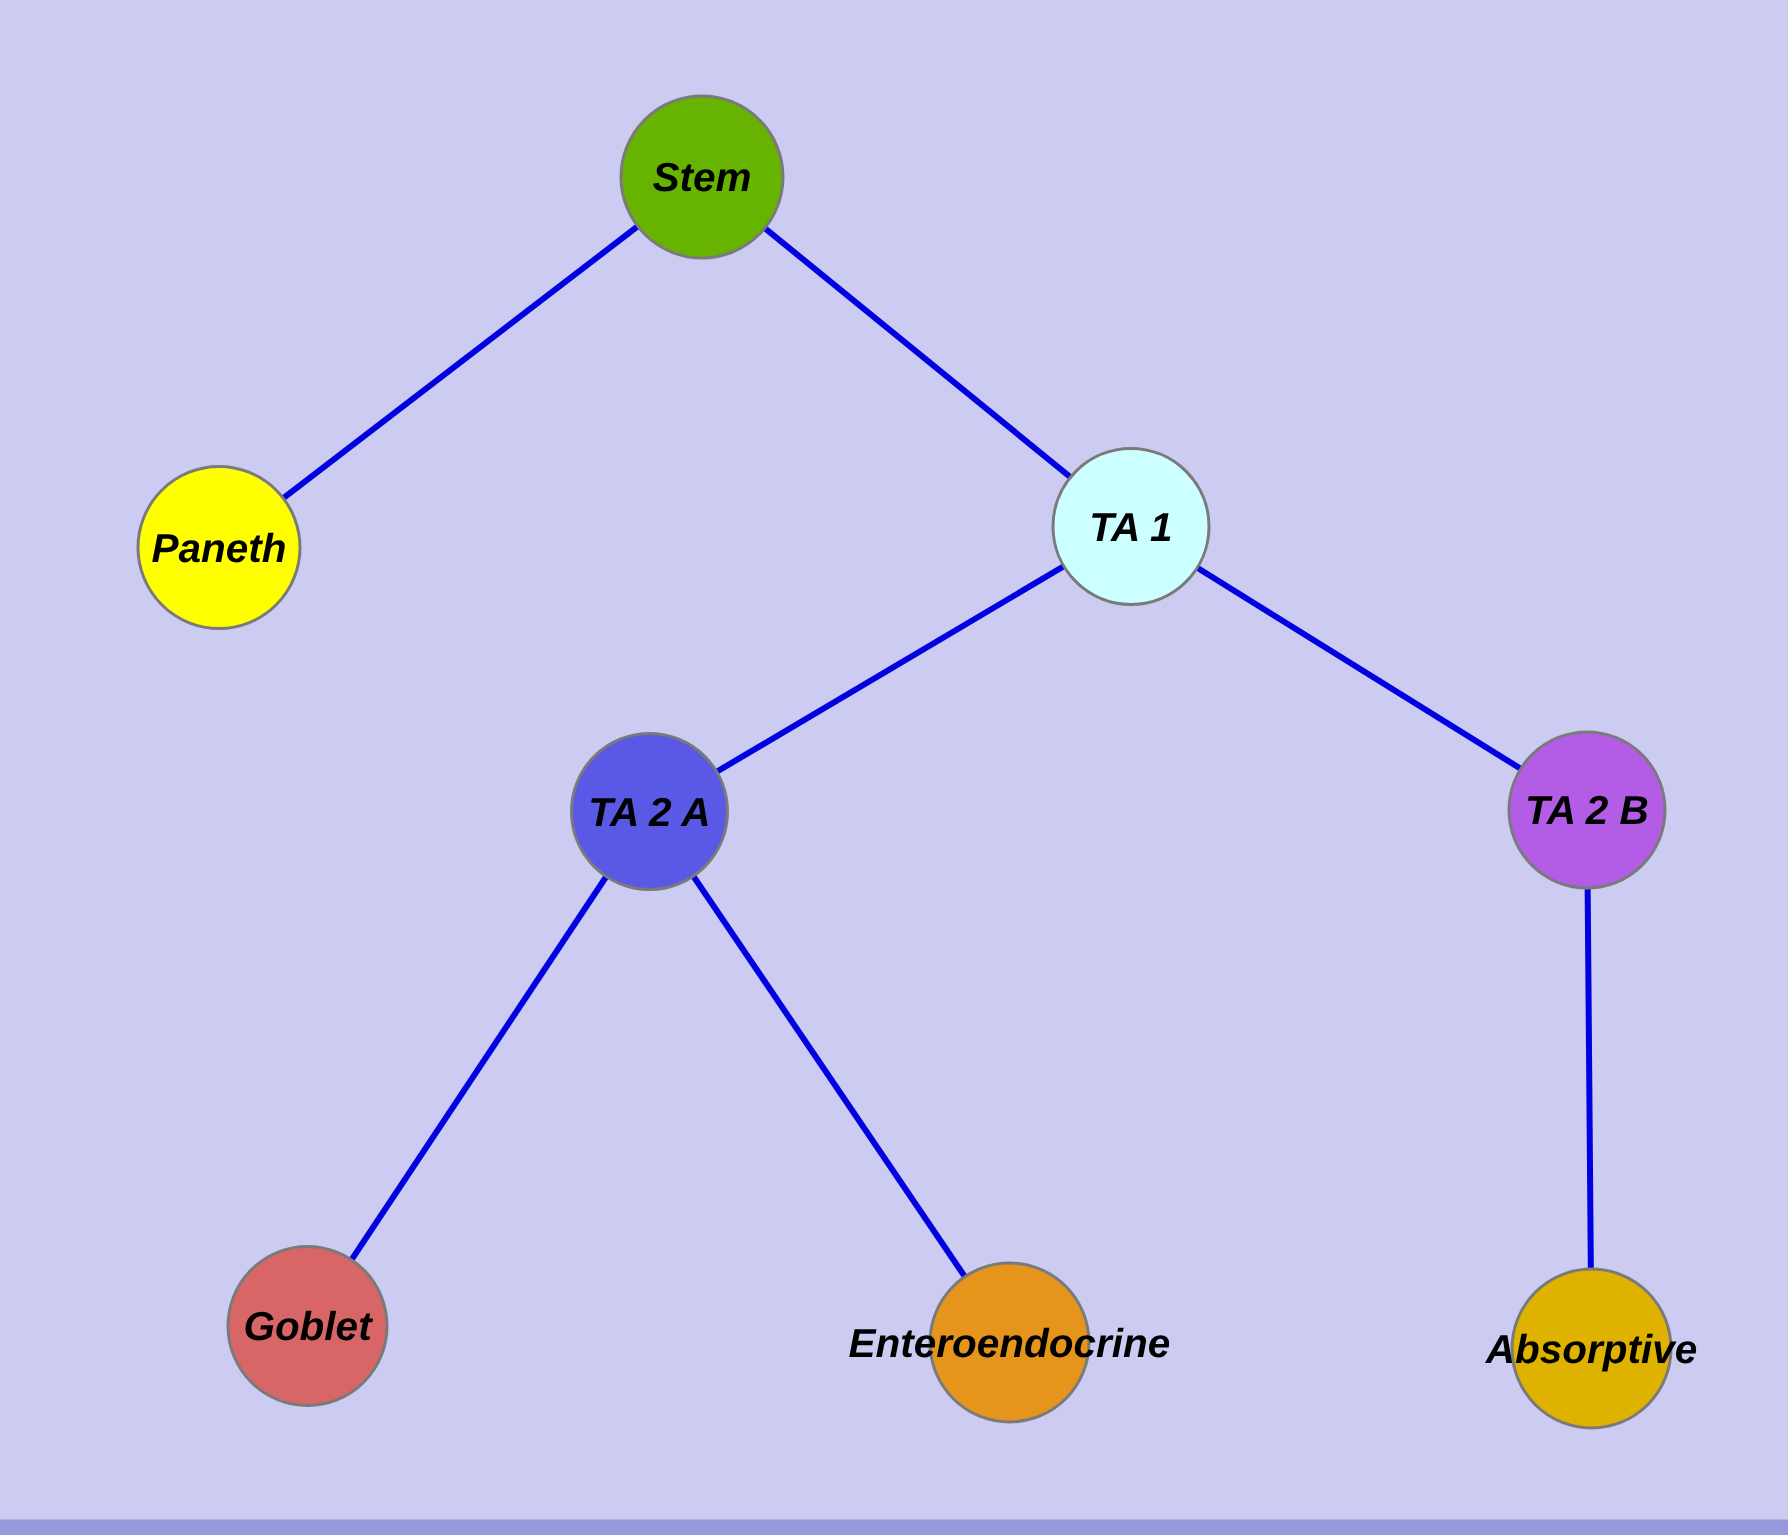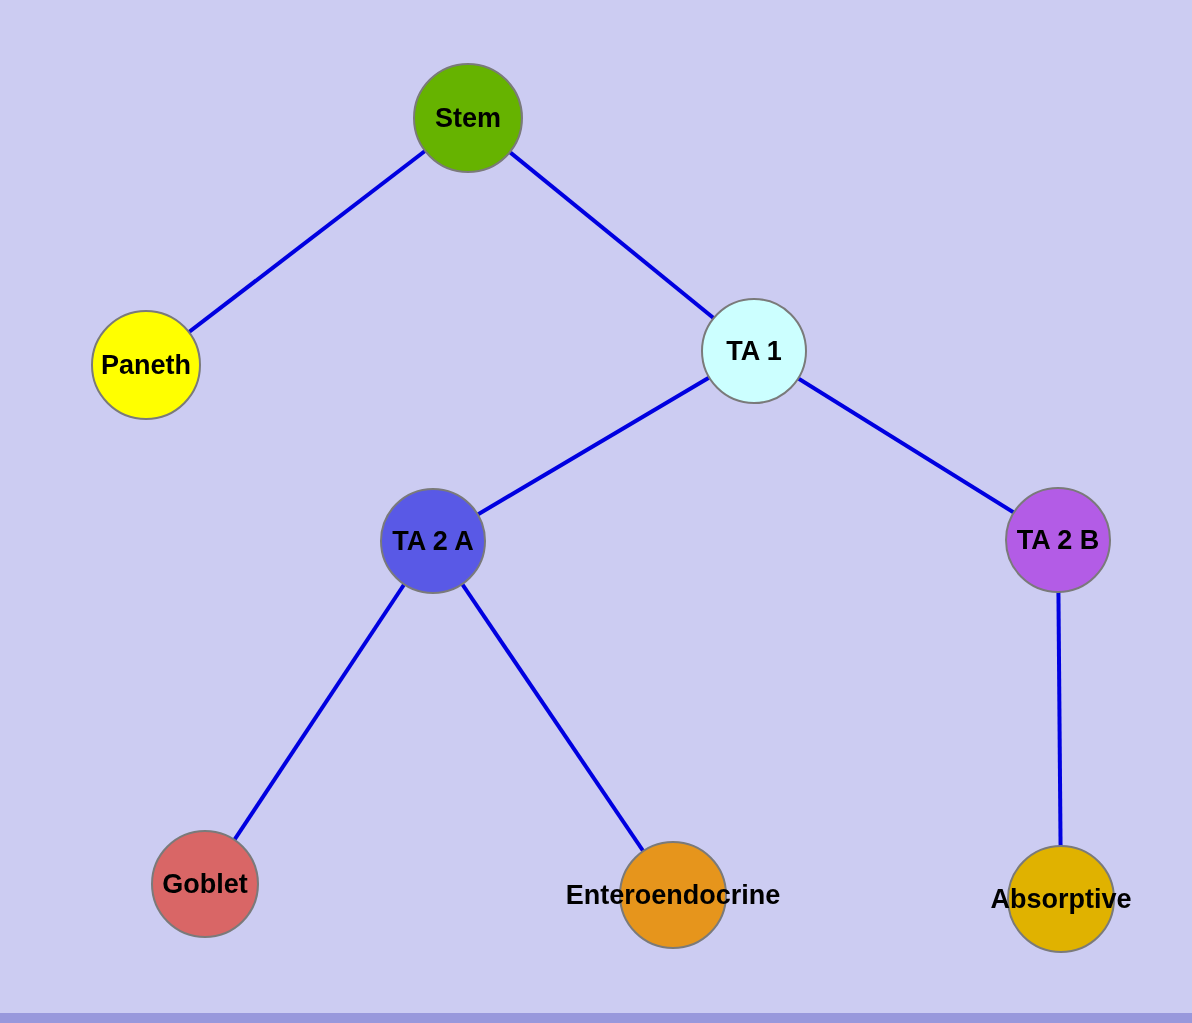--- a/index.html
+++ b/index.html
@@ -6,20 +6,21 @@
     margin: 0;
     padding: 0;
     background: #ffffff;
     font-family: "Liberation Sans", "DejaVu Sans", sans-serif;
   }
   #stage {
     position: relative;
     width: 1192px;
     height: 1023px;
     overflow: hidden;
+    font-style: italic;
   }
   #graph-svg {
     display: block;
   }
   .node-label {
     font-family: "Liberation Sans", "DejaVu Sans", sans-serif;
     font-weight: bold;
     font-size: 27px;
     pointer-events: none;
   }

